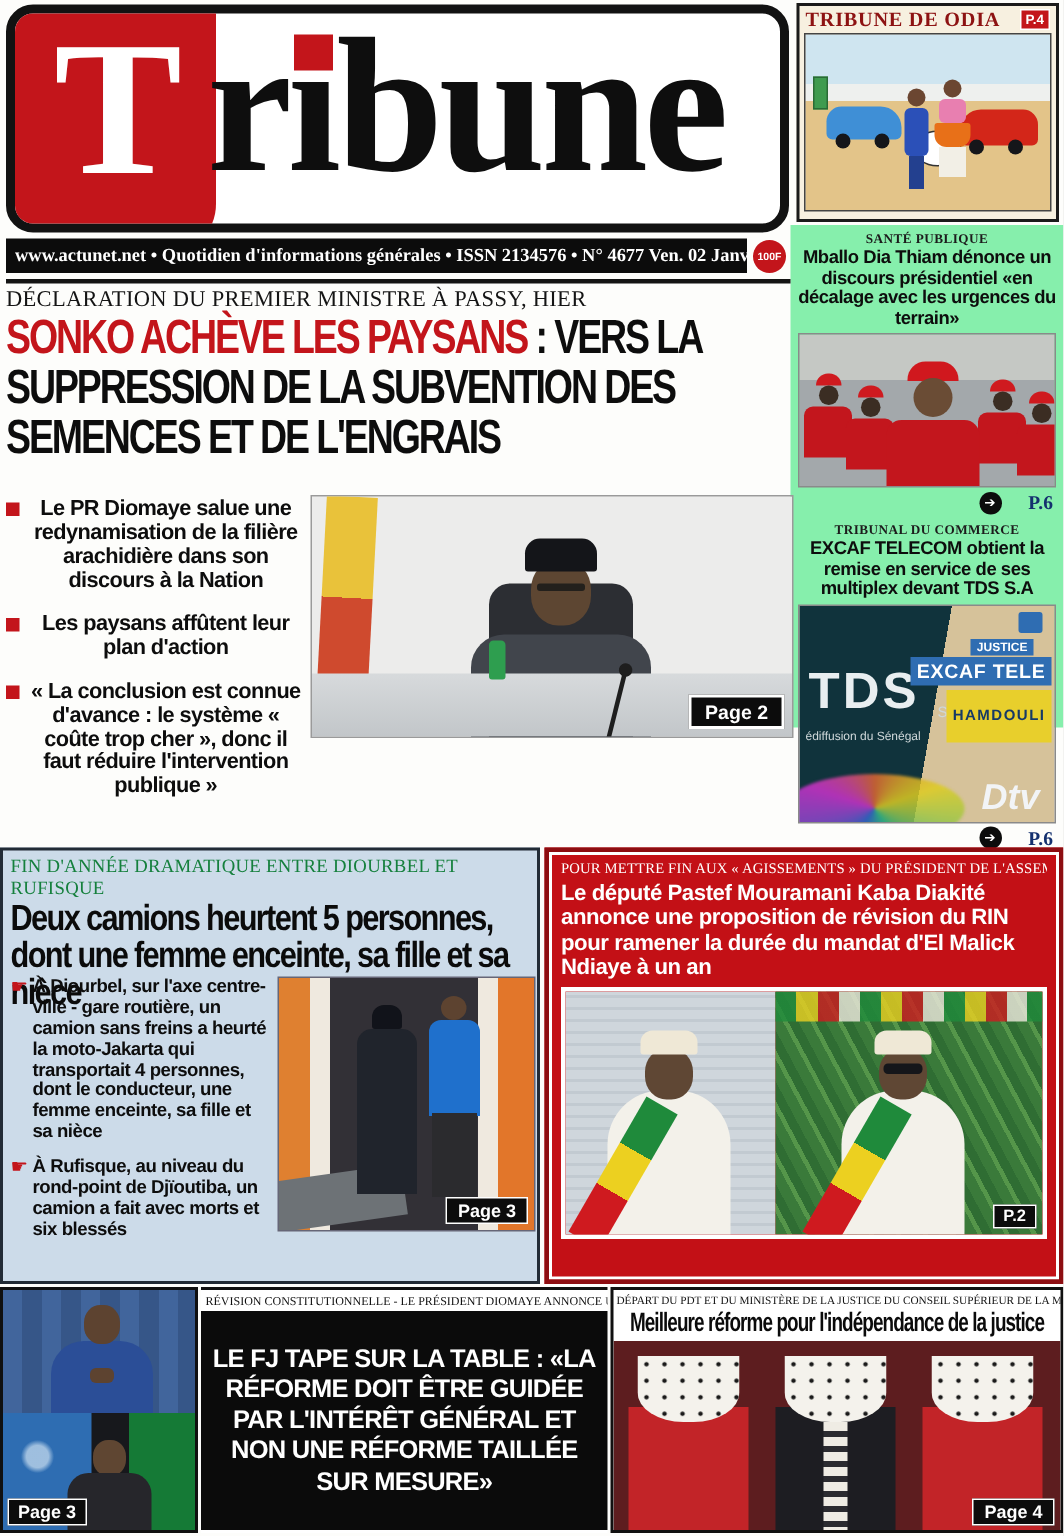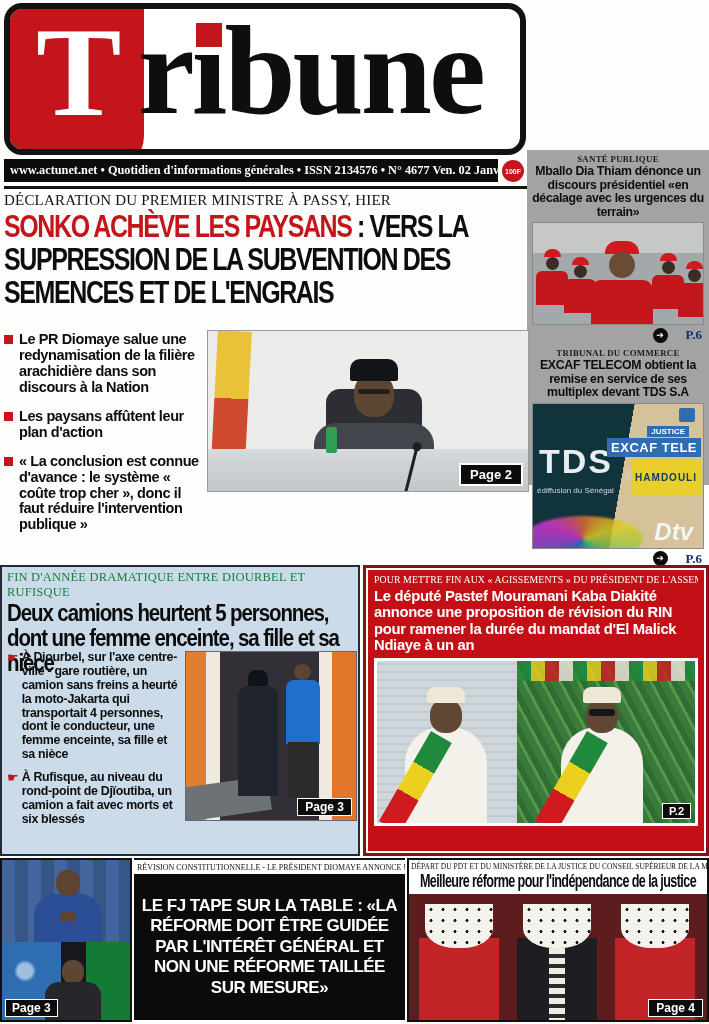--- a/index.html
+++ b/index.html
@@ -31,21 +31,21 @@
   .man-fig .body { width:16px; height:32px; background:#2b50b8; border-radius:4px; margin:1px auto 0; }
   .man-fig .legs { width:10px; height:22px; background:#23408f; margin:0 auto; }
   .woman-fig { position:absolute; right:52px; top:30px; width:26px; height:82px; }
   .woman-fig .head { width:12px; height:12px; background:#6b4631; border-radius:50%; margin:0 auto; }
   .woman-fig .top { width:18px; height:16px; background:#e87fb0; border-radius:4px; margin:1px auto 0; }
   .woman-fig .skirt { width:24px; height:16px; background:#e87018; border-radius:2px 2px 8px 8px; margin:0 auto; }
   .woman-fig .wrap { width:18px; height:20px; background:#f2efe6; margin:0 auto; }
   .bubble { position:absolute; left:72px; top:64px; width:32px; height:24px; background:#fff; border:1px solid #333; border-radius:50%; }
 
   
-  .sidebar { position:absolute; left:527px; top:150px; width:182px; height:335px; background:#a3a3a3; }
+  .sidebar { position:absolute; left:527px; top:150px; width:182px; height:335px; background:#86efac; }
   .side-card { padding:4px 5px 0; }
   .side-section { text-align:center; font-family:"Liberation Serif", serif; font-weight:bold; font-size:8.8px; color:#1c1c1c; letter-spacing:0.3px; }
   .side-title { text-align:center; font-weight:bold; font-size:12.3px; line-height:1.1; letter-spacing:-0.3px; color:#0d0d0d; margin-top:1px; }
   .page-row { display:flex; justify-content:flex-end; align-items:center; gap:3px; padding:2px 2px 1px; }
   .circle-arrow { width:15px; height:15px; border-radius:50%; background:#0c0c0c; color:#fff; font-size:9px; line-height:15px; text-align:center; }
   .page-blue { color:#14306e; font-family:"Liberation Serif", serif; font-weight:bold; font-size:13px;padding-left:15px; }
 
   
   .photo-crowd { position:relative; height:103px; margin-top:3px; border:1px solid #8a8a8a; background:linear-gradient(180deg,#c5c8c4 0 30%, #a3a8ab 30% 100%); overflow:hidden; }
   .cr-fig { position:absolute; width:34px; }
@@ -69,21 +69,21 @@
   .excaf-logo { position:absolute; right:8px; top:4px; width:16px; height:14px; background:#2f6db2; border-radius:2px; }
   .dtv { position:absolute; right:10px; bottom:2px; color:#f2f4f6; font-weight:bold; font-size:24px; font-style:italic; }
 
   
   .main-art { position:absolute; left:4px; top:186px; width:523px; height:376px; }
   .main-rule { height:3px; background:#141414; }
   .kicker-serif { font-family:"Liberation Serif", serif; font-size:15px; color:#141414; letter-spacing:0.2px; margin:3px 0 1px; }
   .main-headline { font-weight:bold; font-size:25px; letter-spacing:-1.4px; line-height:1.03; transform:scaleY(1.28); transform-origin:top left; width:100%; }
   .hl-red { color:#c3151b; }
   .hl-black { color:#0d0d0d; }
-  .m-bullets { position:absolute; left:0; top:146px; width:198px; }
+  .m-bullets { position:absolute; left:0; top:146px; width:198px;text-align:center; }
   .m-bullet { position:relative; padding-left:15px; font-weight:bold; font-size:14.5px; line-height:1.1; letter-spacing:-0.4px; color:#0d0d0d; margin-bottom:13px; }
   .m-bullet::before { content:""; position:absolute; left:0; top:3px; width:9px; height:9px; background:#c3151b; }
   .photo-sonko { position:absolute; left:203px; top:144px; width:322px; height:162px; border:1px solid #9a9a9a; background:linear-gradient(180deg,#ececeb 0 80%, #d2d5d7 80% 100%); overflow:hidden; }
   .flag { position:absolute; left:6px; top:0; width:34px; height:150px; background:linear-gradient(180deg,#e9c23a 0 45%, #cf4a2e 45% 100%); transform:rotate(3deg); }
   .s-chair { position:absolute; left:118px; top:58px; width:96px; height:120px; background:#2c2e33; border-radius:14px; }
   .s-torso { position:absolute; left:106px; top:92px; width:120px; height:96px; background:#41454c; border-radius:22px 22px 0 0; }
   .s-head { position:absolute; left:146px; top:42px; width:40px; height:44px; background:#5d4632; border-radius:45%; }
   .s-cap { position:absolute; left:142px; top:28px; width:48px; height:22px; background:#141519; border-radius:10px 10px 2px 2px; }
   .s-glasses { position:absolute; left:150px; top:58px; width:32px; height:5px; background:#23201c; border-radius:2px; }
   .s-table { position:absolute; left:0; bottom:0; width:100%; height:42px; background:linear-gradient(180deg,#d7dadc,#c2c6c9); }
@@ -165,20 +165,43 @@
 
   <div class="logo-box">
     <div class="logo-red"></div>
     <div class="logo-t">T</div>
     <div class="logo-rest">ribune</div>
     <div class="logo-idot"></div>
   </div>
   <div class="info-bar">www.actunet.net • Quotidien d'informations générales • ISSN  2134576 • N° 4677 Ven. 02 Janvier 2026</div>
   <div class="price-badge">100F</div>
 
+  <div class="comic">
+    <div class="comic-head">
+      <span class="comic-title">TRIBUNE DE ODIA</span>
+      <span class="comic-page">P.4</span>
+    </div>
+    <div class="comic-scene">
+      <div class="pump"></div>
+      <div class="car-blue"></div>
+      <div class="car-red"></div>
+      <div class="bubble"></div>
+      <div class="man-fig">
+          <div class="head"></div>
+          <div class="body"></div>
+          <div class="legs"></div>
+        </div>
+      <div class="woman-fig">
+          <div class="head"></div>
+          <div class="top"></div>
+          <div class="skirt"></div>
+          <div class="wrap"></div>
+        </div>
+    </div>
+  </div>
 
   <div class="sidebar">
 
     <div class="side-card">
       <div class="side-section">SANTÉ PUBLIQUE</div>
       <div class="side-title">Mballo Dia Thiam dénonce un discours présidentiel «en décalage avec les urgences du terrain»</div>
       <div class="photo-crowd">
         <div class="cr-fig" style="left:2px;top:26px;">
             <div class="c"></div>
             <div class="h"></div>

